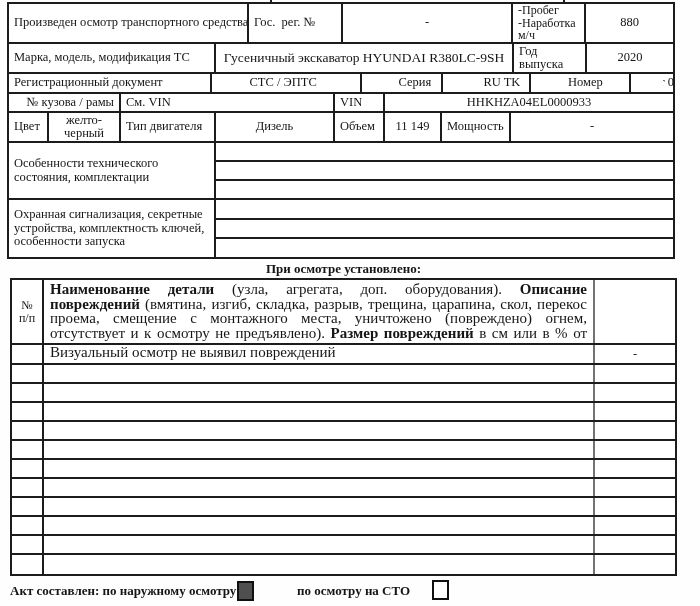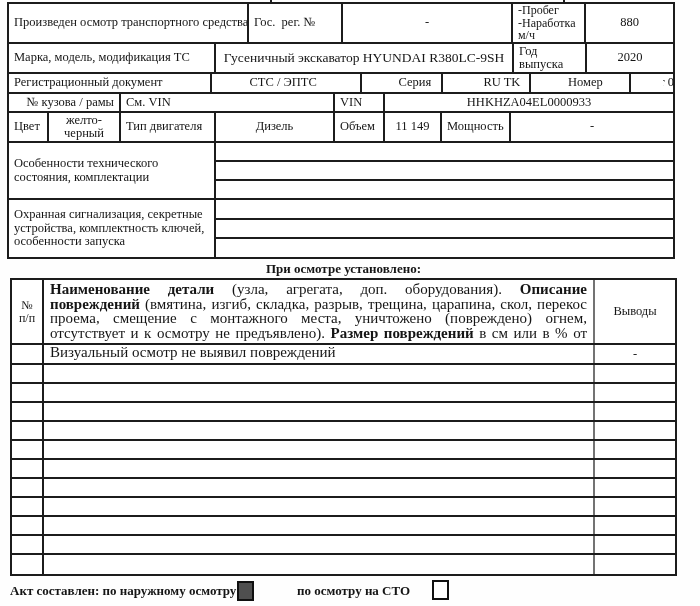--- a/index.html
+++ b/index.html
@@ -201,23 +201,20 @@
   <div class="heading">При осмотре установлено:</div>
 
   <div class="dtable" id="dtable">
 
     <div class="drow hrow">
       <div class="dc1">
         <span>№</span>
         <span>п/п</span>
       </div>
       <div class="dc2"><span class="b">Наименование детали</span><span> (узла, агрегата, доп. оборудования).  </span><span class="b">Описание повреждений</span><span> (вмятина, изгиб, складка, разрыв, трещина, царапина, скол, перекос проема, смещение с монтажного места, уничтожено (повреждено) огнем, отсутствует и к осмотру не предъявлено).  </span><span class="b">Размер повреждений</span><span> в см или в % от площади элемента.</span></div>
-      <div class="dc3">
-        <span class="conclusions-header">Выводы</span>
-      </div>
     </div>
 
     <div class="drow datarow">
       <div class="dc1">
         <span></span>
       </div>
       <div class="dc2 vcen">
         <span>Визуальный осмотр не выявил повреждений</span>
       </div>
       <div class="dc3">

